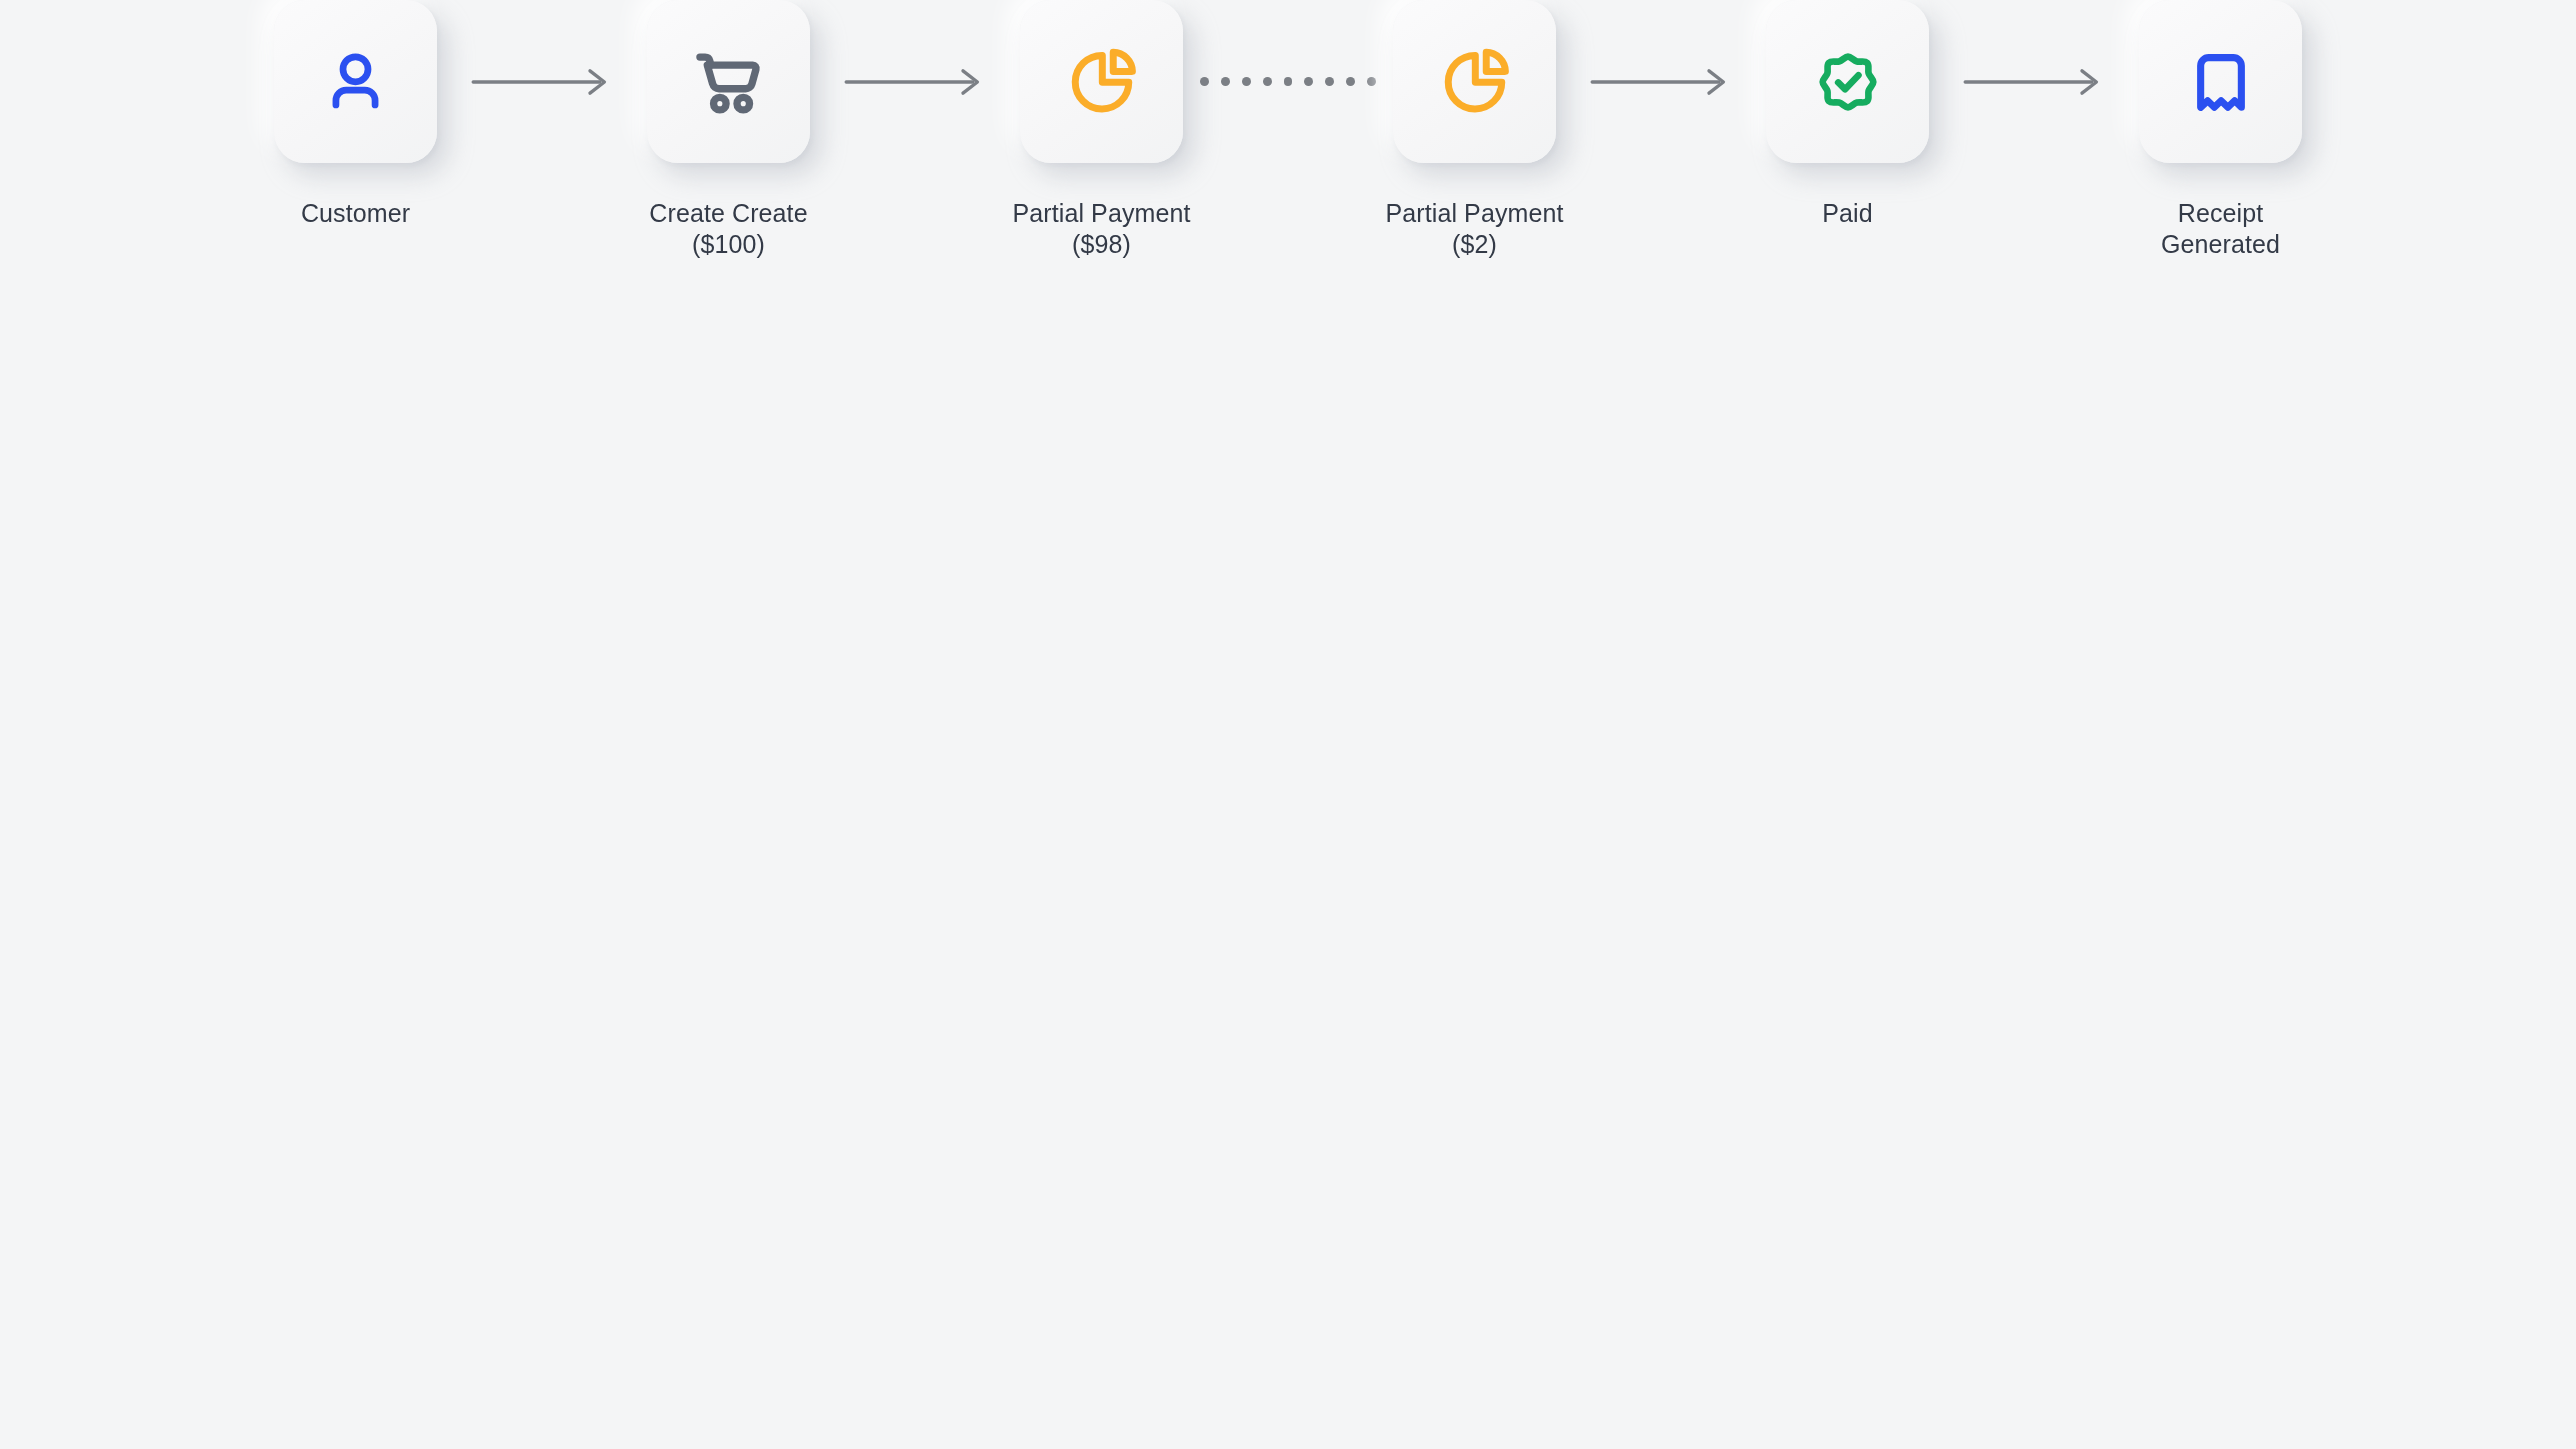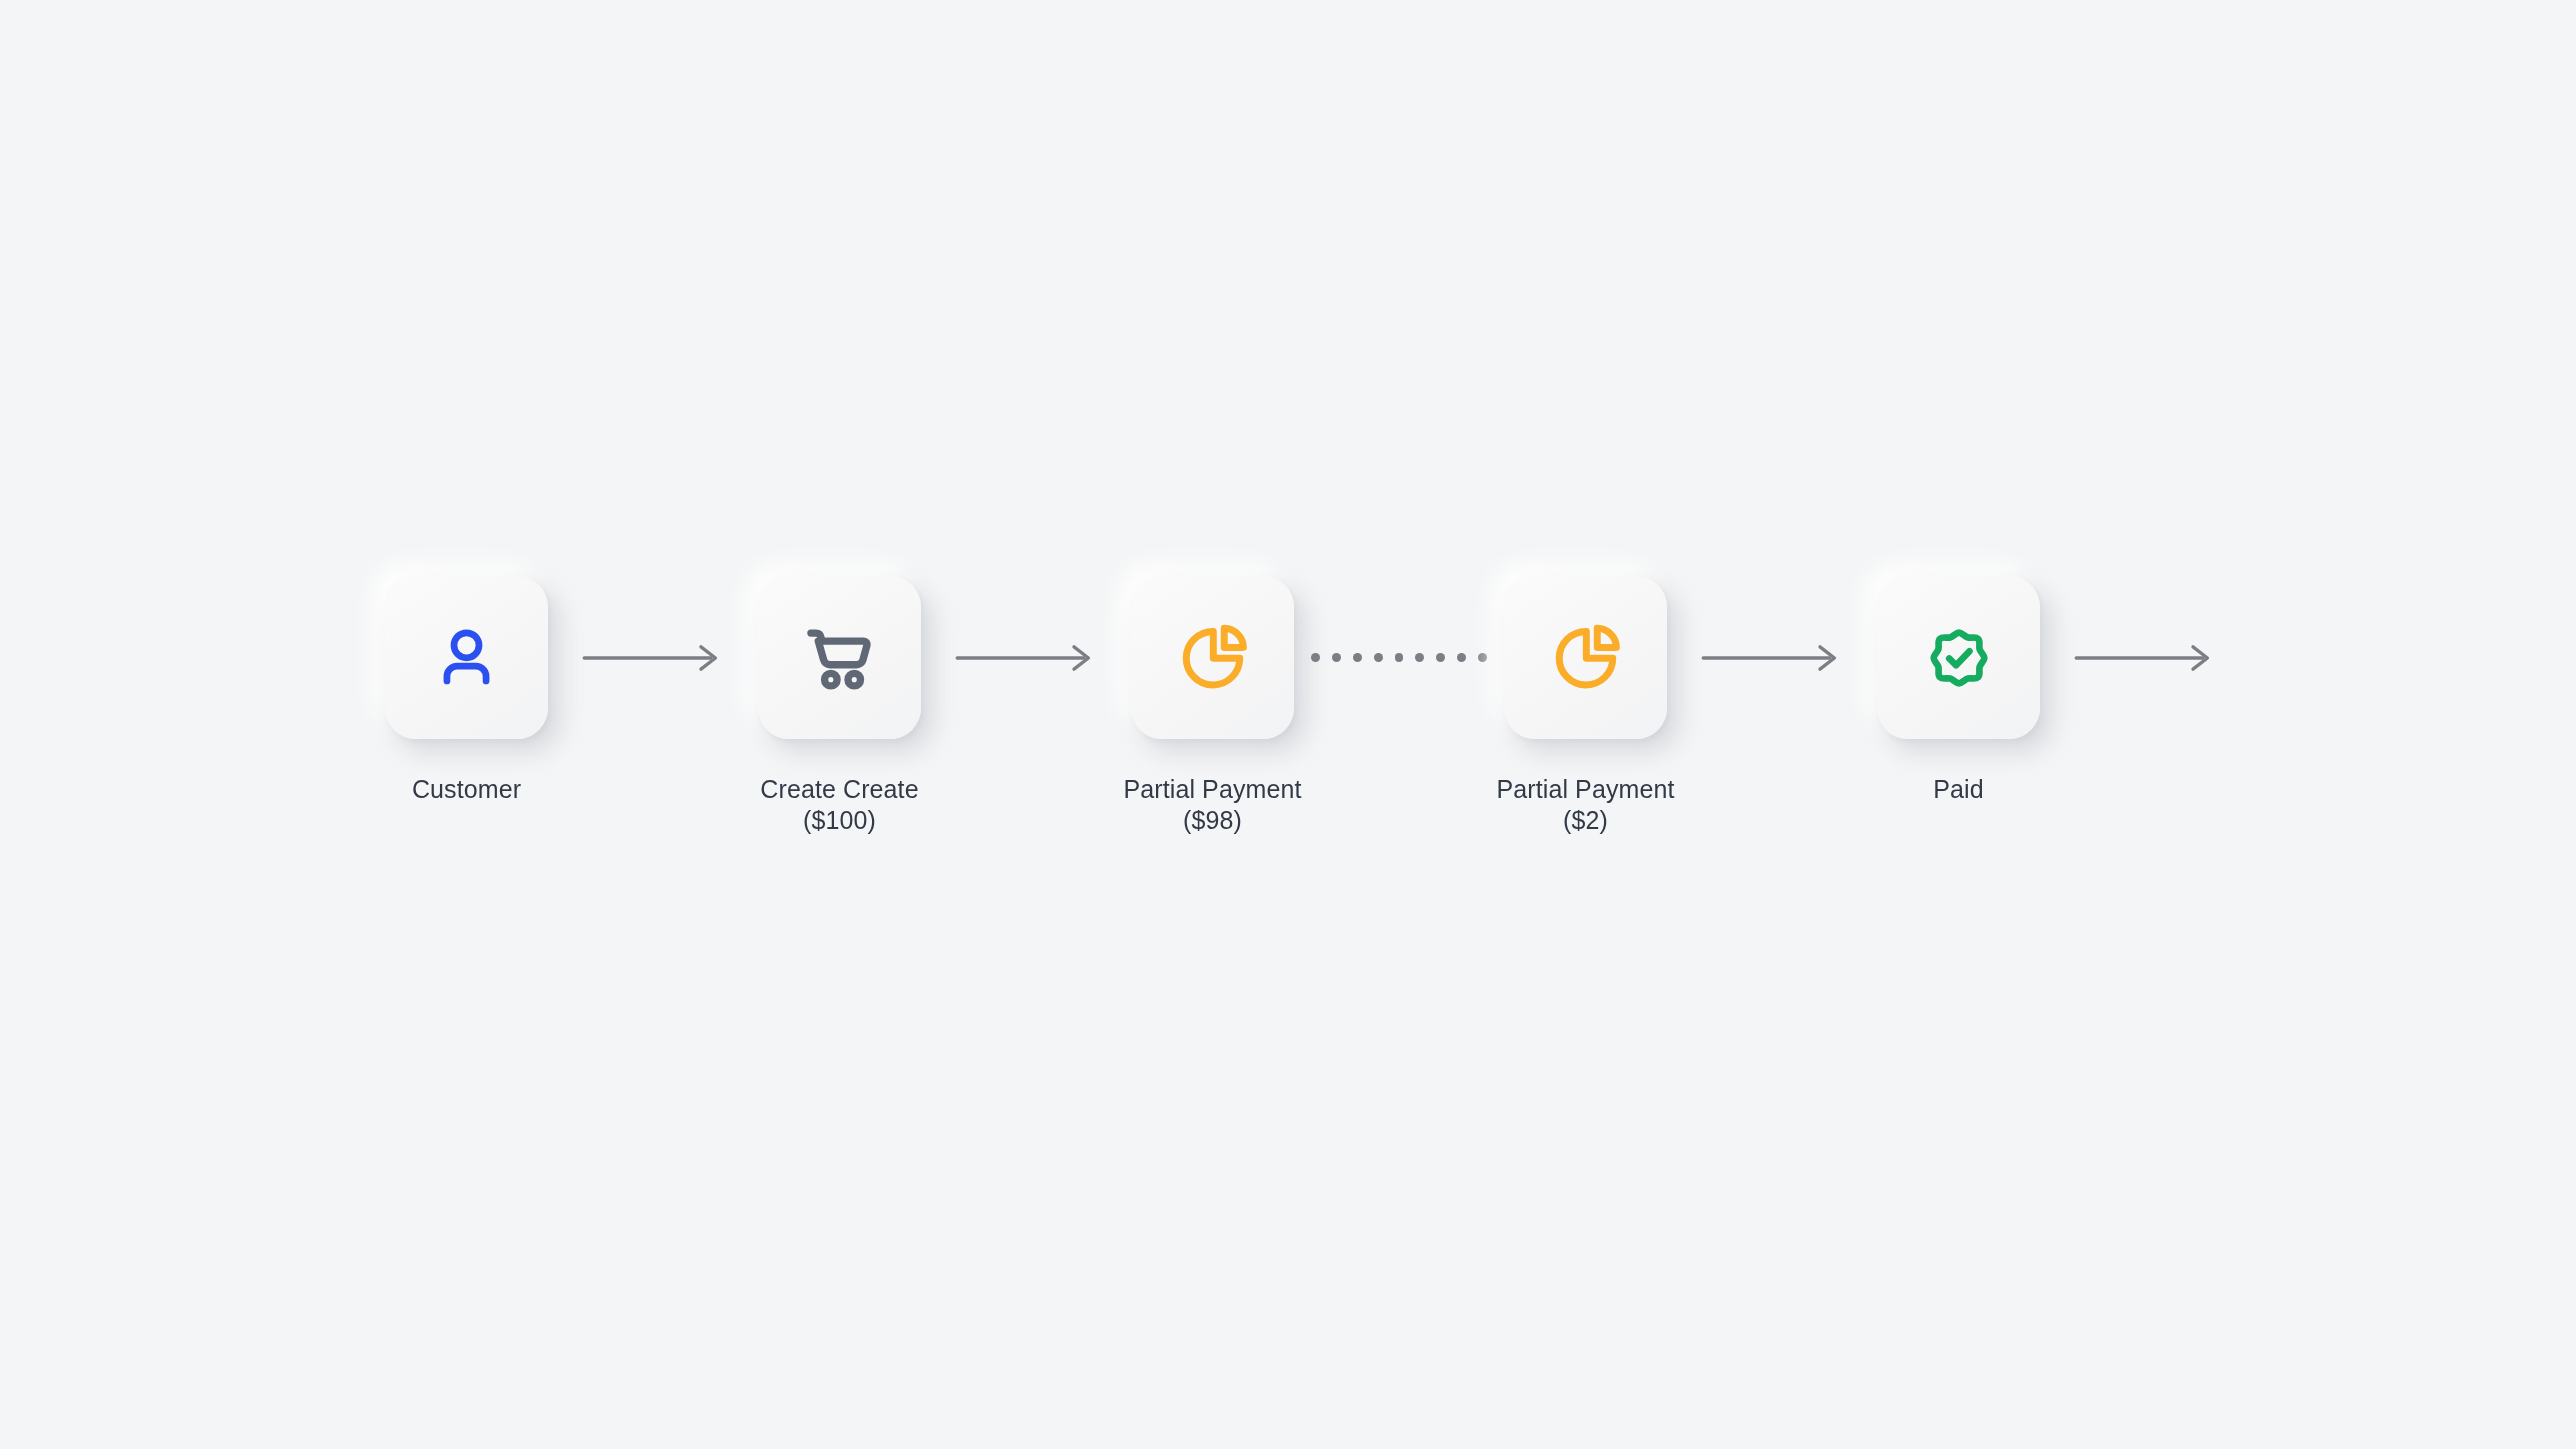--- a/index.html
+++ b/index.html
@@ -25,21 +25,20 @@
   .flow-row {
     position: absolute;
     left: 0;
     top: 0;
     width: 2576px;
     height: 1449px;
     display: flex;
     flex-direction: row;
     align-items: flex-start;
     justify-content: center;
-    padding-top: 576px;
     box-sizing: border-box;
   }
 
   
   .step {
     display: flex;
     flex-direction: column;
     align-items: center;
     width: 222px;
     flex: 0 0 222px;
@@ -206,16 +205,27 @@
       <div class="step-label">Paid</div>
     </div>
 
     <div class="connector arrow">
       <svg width="142" height="32" viewBox="0 0 176 40">
         <line x1="2" y1="20" x2="160" y2="20" stroke="#7b7f85" stroke-width="4.2" stroke-linecap="round"></line>
         <polyline points="148,6 166,20 148,34" fill="none" stroke="#7b7f85" stroke-width="4.2" stroke-linecap="round" stroke-linejoin="round"></polyline>
       </svg>
     </div>
 
+    <div class="step">
+      <div class="step-tile">
+        <span>
+          <svg width="74" height="74" viewBox="0 0 24 24" fill="none" stroke="#2b50f0" stroke-width="2.3" stroke-linecap="round" stroke-linejoin="round">
+            <path d="M5.4 20.2V6.7a2.6 2.6 0 0 1 2.6-2.6h8a2.6 2.6 0 0 1 2.6 2.6v13.5l-2.18-2.1-2.19 2.1-2.2-2.1-2.19 2.1-2.19-2.1-2.25 2.1z"></path>
+          </svg>
+        </span>
+      </div>
+      <div class="step-label">Receipt
+Generated</div>
+    </div>
 
   </div>
 </div>
 
 
 </body></html>

